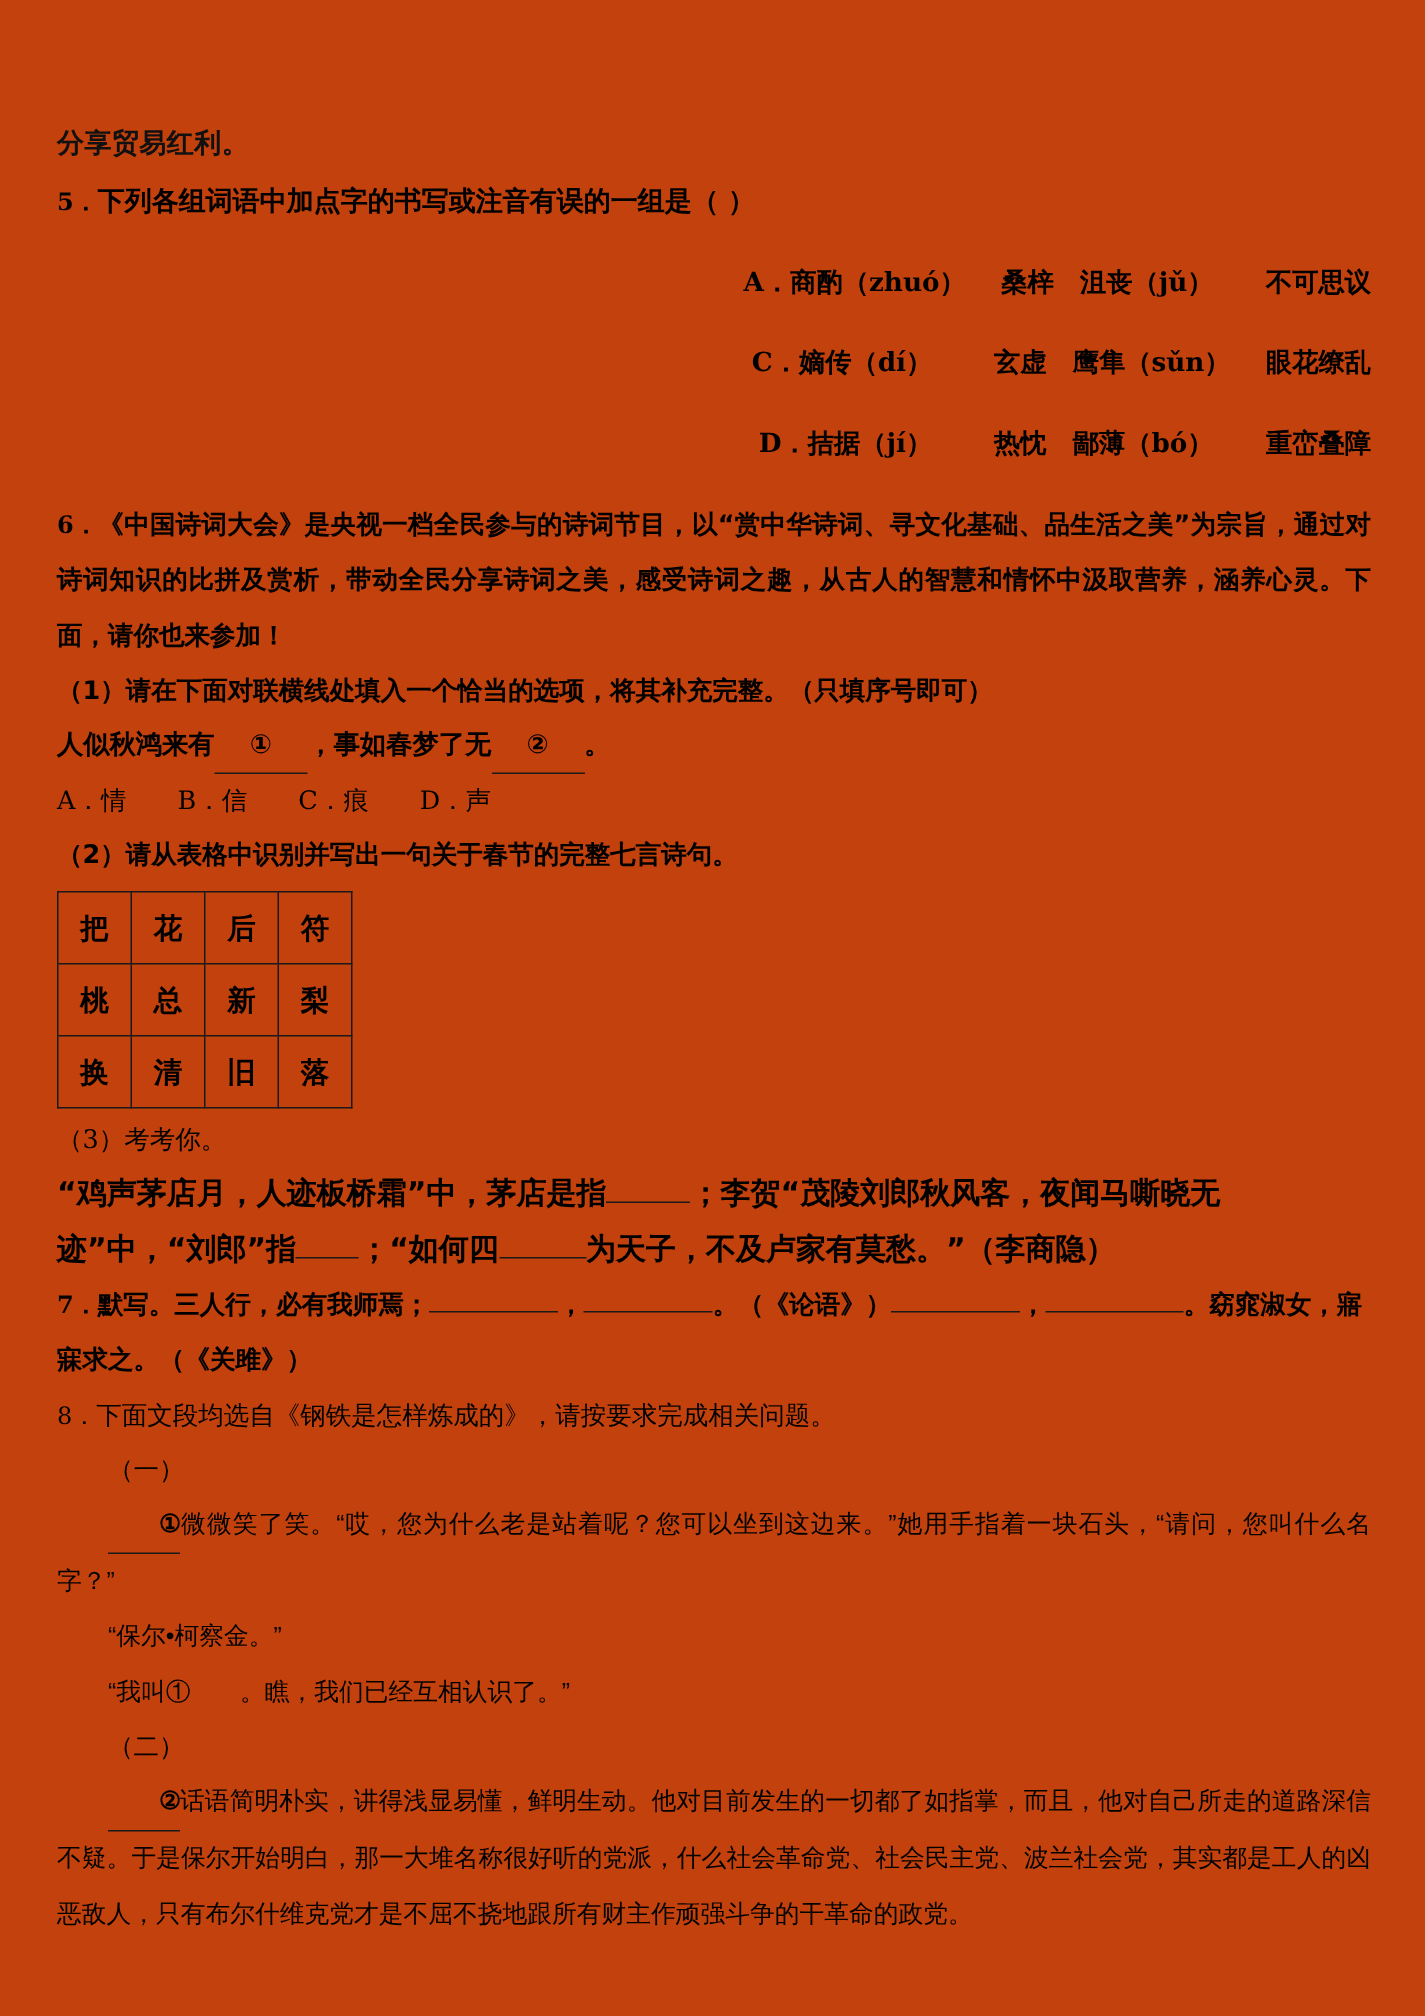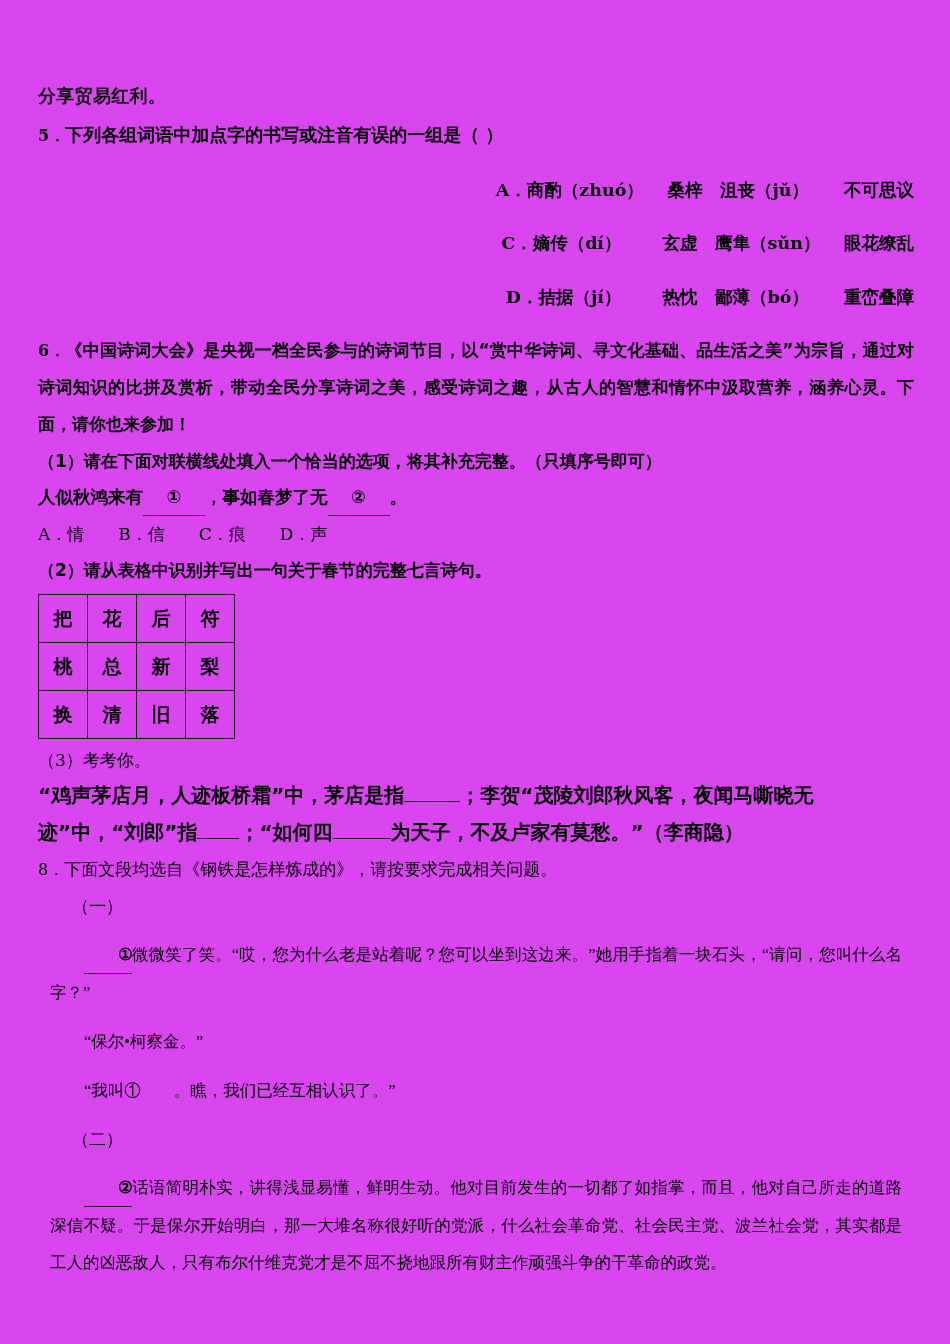--- a/index.html
+++ b/index.html
@@ -15,21 +15,21 @@
     overflow: hidden;
     font-family: "DejaVu Sans", sans-serif;
     color: #000000;
   }
   .page {
     position: absolute;
     left: 0;
     top: 0;
     width: 950px;
     height: 1344px;
-    background: #d946ef;
+    background: #c2410c;
   }
   .content {
     position: absolute;
     left: 38px;
     top: 80px;
     width: 876px;
   }
 
   
   .line {
@@ -164,24 +164,24 @@
   }
 
   .passage-label {
     font-family: "DejaVu Serif", serif;
     font-size: 17px;
     line-height: 36px;
     margin: 0;
     padding-left: 34px;
   }
   .passage-p {
-    font-family: Liberation Serif, serif;
+    font-family: Liberation Sans, sans-serif;
     font-size: 16.5px;
     line-height: 37px;
-    margin: 12px;
+    margin: 0;
     text-align: justify;
     text-justify: inter-character;
   }
   .passage-p.indent {
     text-indent: 34px;
   }
   .passage-p.indent2 {
     text-indent: 34px;
   }
 </style>
@@ -234,20 +234,23 @@
             <td>落</td>
           </tr>
         </tbody>
       </table>
 
       <p class="q6-3-label">（3）考考你。</p>
 
       <p class="q6-3-body"><span>“鸡声茅店月，人迹板桥霜”中，茅店是指</span><span class="blank" style="width:56px"></span><span>；李贺“茂陵刘郎秋风客，夜闻马嘶晓无迹”中，“刘郎”指</span><span class="blank" style="width:42px"></span><span>；“如何四</span><span class="blank" style="width:58px"></span><span>为天子，不及卢家有莫愁。”（李商隐）</span></p>
     </div>
 
+    <div>
+      <p class="q7"><span class="qnum">7．</span><span>默写。三人行，必有我师焉；</span><span class="blank" style="width:86px"></span><span>，</span><span class="blank" style="width:86px"></span><span>。（《论语》）</span><span class="blank" style="width:86px"></span><span>，</span><span class="blank" style="width:92px"></span><span>。窈窕淑女，寤寐求之。（《关雎》）</span></p>
+    </div>
 
     <div>
       <p class="q8"><span class="qnum">8．</span><span>下面文段均选自《钢铁是怎样炼成的》，请按要求完成相关问题。</span></p>
 
       <p class="passage-label">（一）</p>
 
       <p class="passage-p indent"><span class="blank-num" style="width:48px">①</span><span>微微笑了笑。“哎，您为什么老是站着呢？您可以坐到这边来。”她用手指着一块石头，“请问，您叫什么名字？”</span></p>
 
       <p class="passage-p indent">“保尔•柯察金。”</p>
 

